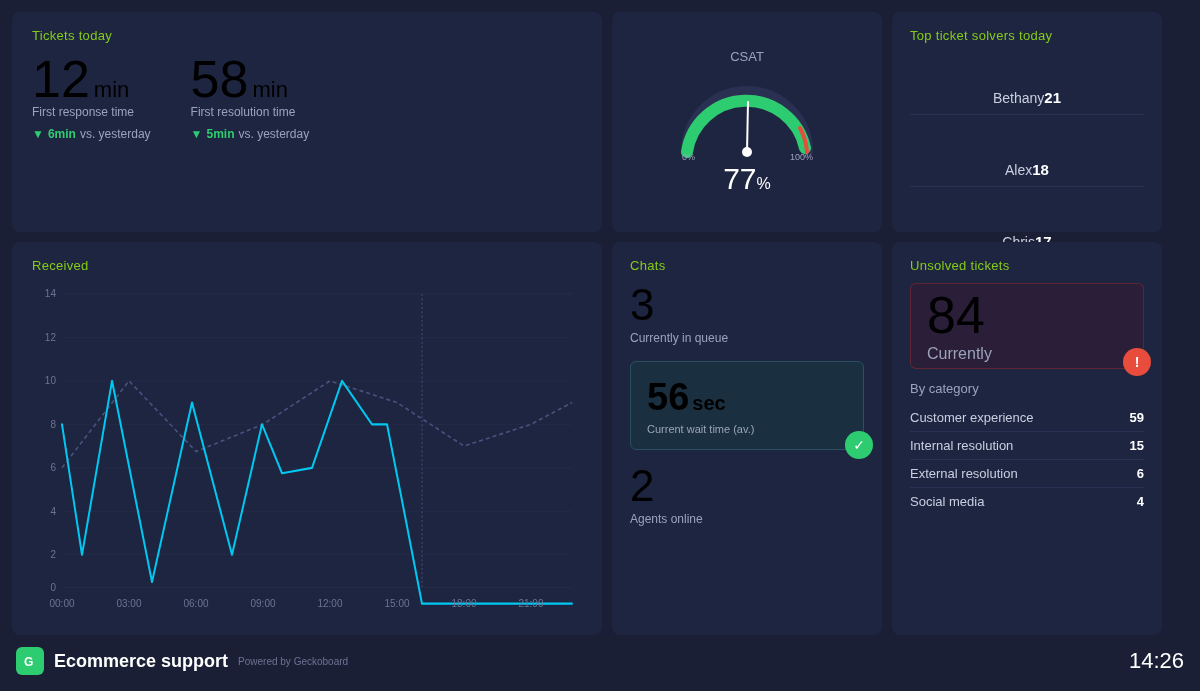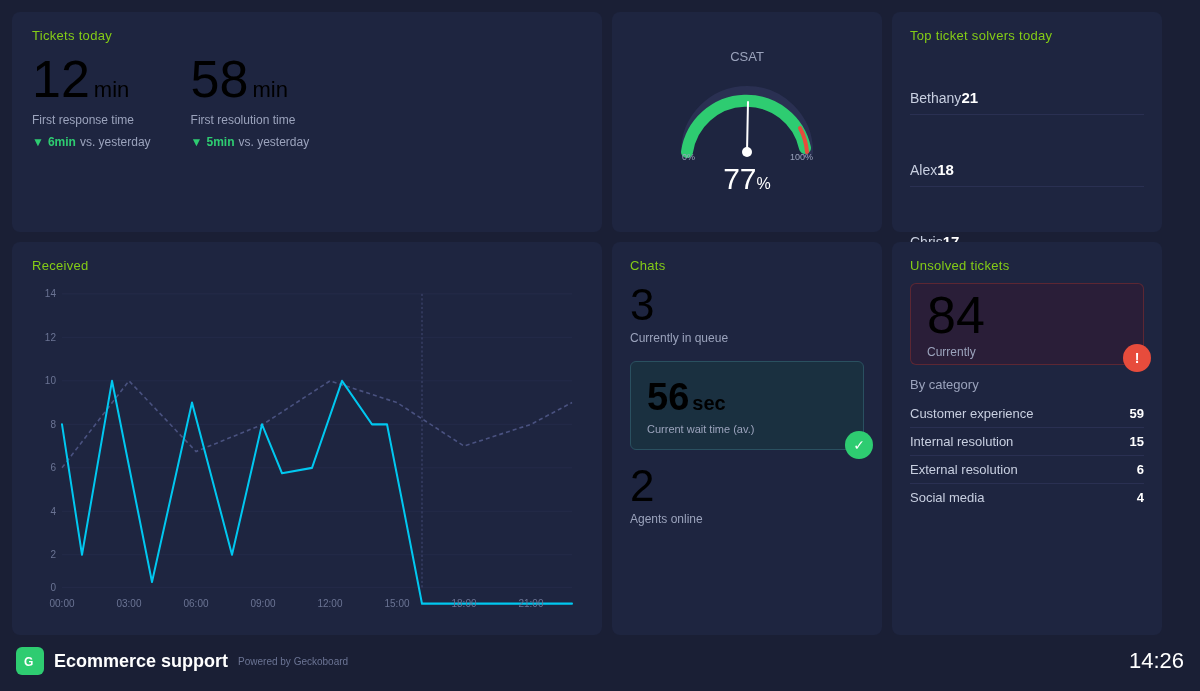--- a/index.html
+++ b/index.html
@@ -17,28 +17,28 @@
     .card-title {
       font-size: 13px;
       color: #84cc16;
       margin-bottom: 10px;
       font-weight: 400;
       letter-spacing: 0.3px;
     }
     .metric-block { }
     .metric-big { font-size: 52px; font-weight: 300; line-height: 1; display: flex; align-items: baseline; gap: 4px; }
     .metric-big .unit { font-size: 22px; font-weight: 400; }
-    .metric-label { font-size: 12px; color: #9ba3bc; margin-top: 8px; }
+    .metric-label { font-size: 12px; color: #9ba3bc; margin-top: 0; }
     .metric-change { font-size: 12px; color: #9ba3bc; margin-top: 8px; display: flex; align-items: center; gap: 4px; }
     .metric-change .arrow-down { color: #2ecc71; }
     .metric-change .highlight { color: #2ecc71; font-weight: 600; }
     .csat-title { font-size: 13px; color: #9ba3bc; margin-bottom: 8px; }
     .solver-row {
       display: flex;
-      justify-content: flex-start;
+      justify-content: center;
       align-items: center;
       padding: 8px 0;
       border-bottom: 1px solid #2a3052;
       font-size: 14px;
       margin-top: 38px;
     }
     .solver-row:last-child { border-bottom: none; }
     .solver-name { color: #c8cfe0; }
     .solver-count { color: #fff; font-weight: 600; font-size: 15px; }
     .chart-area { width: 100%; height: calc(100% - 24px); position: relative; }
@@ -72,21 +72,21 @@
     }
     .unsolved-main {
       background: #2a1e38;
       border: 1px solid #c0392b55;
       border-radius: 6px;
       padding: 5px 16px;
       position: relative;
       margin-bottom: 12px;
     }
     .unsolved-big { font-size: 52px; font-weight: 300; line-height: 1; }
-    .unsolved-label { font-size: 12px; color: #9ba3bc; margin-top: 4px; }
+    .unsolved-label { font-size: 16px; color: #9ba3bc; margin-top: 4px; }
     .alert-badge {
       position: absolute;
       right: -8px;
       bottom: -8px;
       width: 28px;
       height: 28px;
       background: #e74c3c;
       border-radius: 50%;
       display: flex;
       align-items: center;

